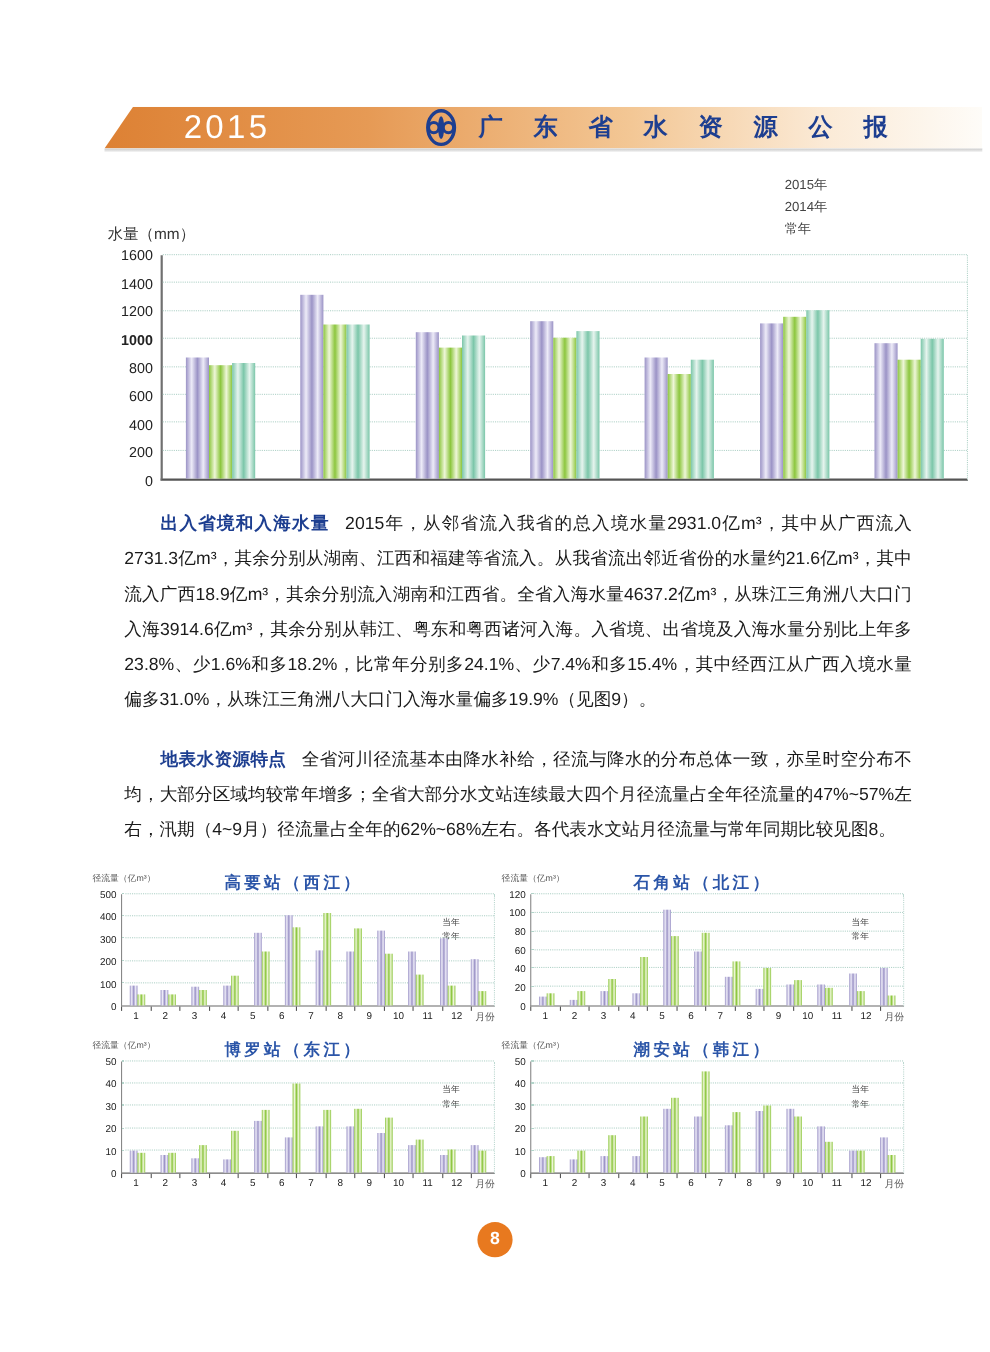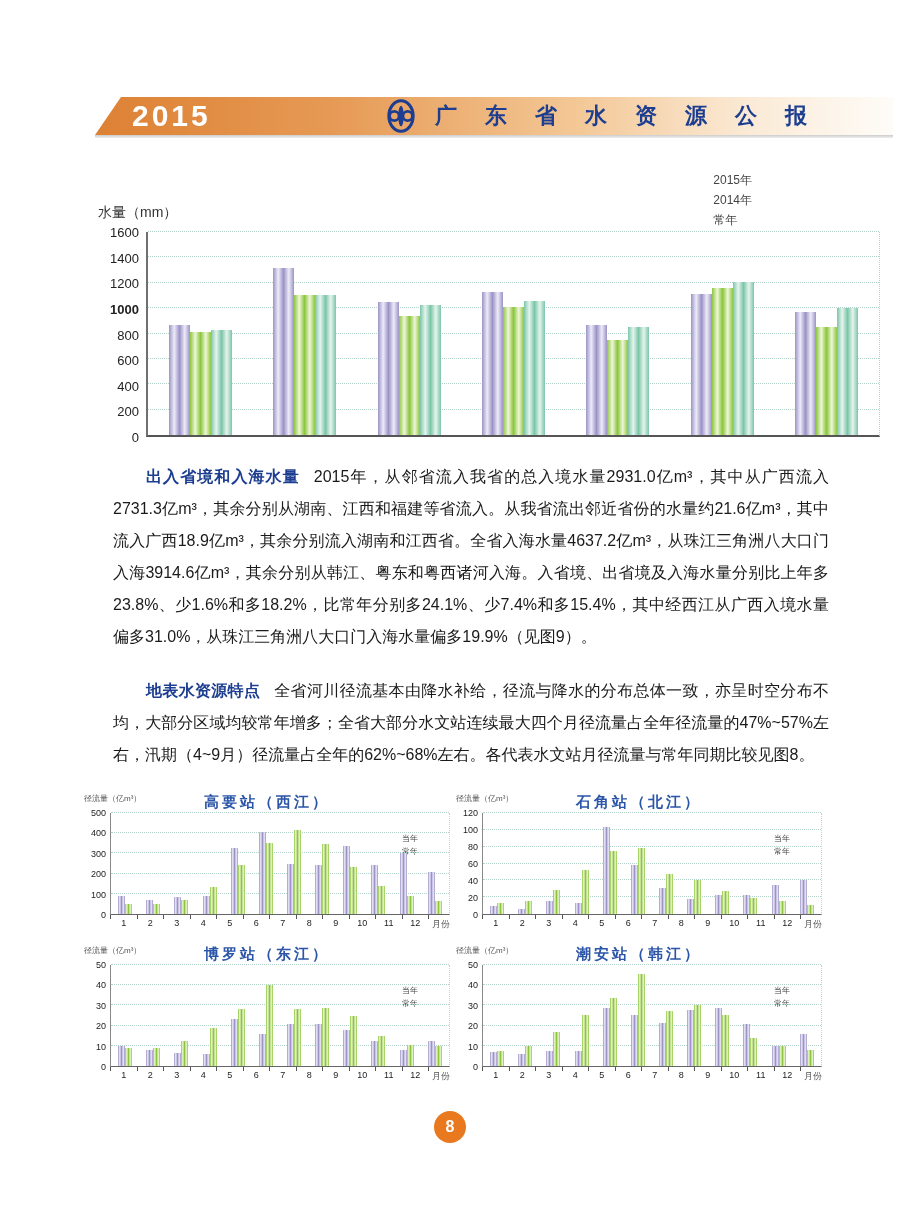--- a/index.html
+++ b/index.html
@@ -6,21 +6,21 @@
 body { font-family:"Liberation Sans","DejaVu Sans",sans-serif; background:#ffffff; }
 .page { width:900px; height:1229px; background:#fff; position:relative; overflow:hidden; }
 
 
 .banner { margin:97px 7px 0 95px; width:798px; height:38px; position:relative;
   background:linear-gradient(90deg,#dd8134 0%,#e69a55 30%,#f3c795 60%,#fbead6 82%,#fefcf8 100%);
   clip-path:polygon(26px 0,100% 0,100% 100%,0 100%);
   display:flex; align-items:center; }
 .banner-shadow { margin-left:95px; width:798px; height:3px;
   background:linear-gradient(180deg,#cccccc,#eeeeee); }
-.year { color:#ffffff; font-size:30px; font-weight:bold; letter-spacing:3px; margin-left:37px; }
+.year { color:#ffffff; font-size:30px; font-weight:normal; letter-spacing:3px; margin-left:72px; }
 .title-wrap { position:absolute; left:288px; display:flex; align-items:center; gap:16px; }
 .logo { width:36px; height:36px; }
 .doc-title { color:#1d3e90; font-size:22px; font-weight:bold; letter-spacing:28px; white-space:nowrap; }
 
 
 .chart-body { display:flex; }
 .yaxis { position:relative; }
 .plot { position:relative; flex:1; }
 .ytick { position:absolute; right:7px; transform:translateY(50%); color:#222; }
 .gridline { position:absolute; left:0; right:0; border-top:1px dotted #b2d3c9; }
@@ -35,21 +35,21 @@
 .xlabels { flex:1; display:flex; align-items:flex-start; }
 .xtick { width:1px; background:#555; flex:none; }
 .xlab { flex:1; text-align:center; color:#222; }
 .legend-item { display:flex; align-items:center; margin-bottom:3px; }
 .swatch { display:inline-flex; gap:1px; }
 .mini { display:inline-block; }
 .ltext { color:#444; }
 
 
 .fig7 { margin:20px 0 0 98px; width:782px; position:relative; padding-top:46px; }
-.fig7 .legend { position:absolute; top:14px; right:128px; }
+.fig7 .legend { position:absolute; top:2px; right:128px; }
 .fig7 .legend-item { gap:7px; }
 .fig7 .mini { width:5px; height:11px; }
 .fig7 .ltext { font-size:12px; }
 .ylab-main { font-size:14px; color:#333; margin-bottom:10px; }
 .main .yaxis { width:48px; }
 .main .plot { height:205px; border-left:2px solid #707070; border-bottom:2px solid #555;
   border-right:1px dotted #b2d3c9; }
 .main .ytick { font-size:13px; }
 .main .bar { width:21px; }
 .main .xspacer { width:48px; }

